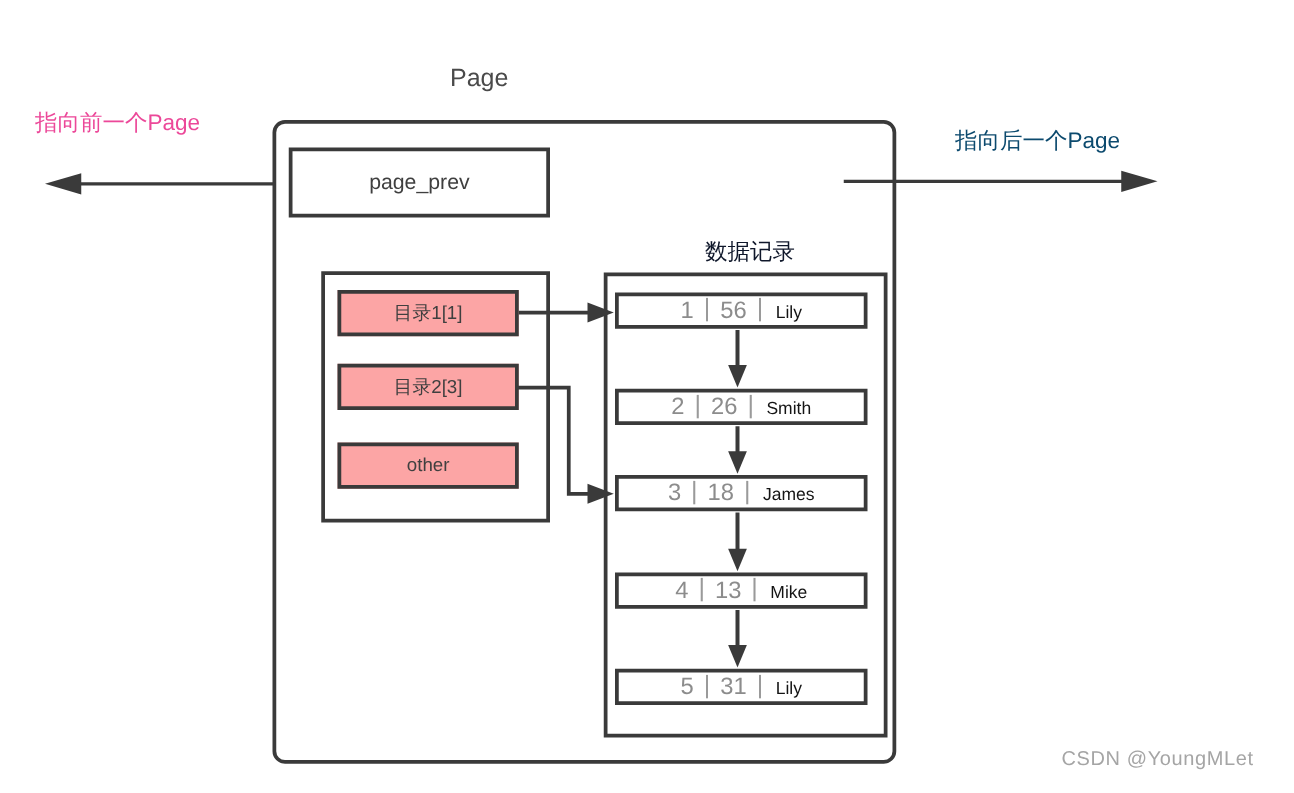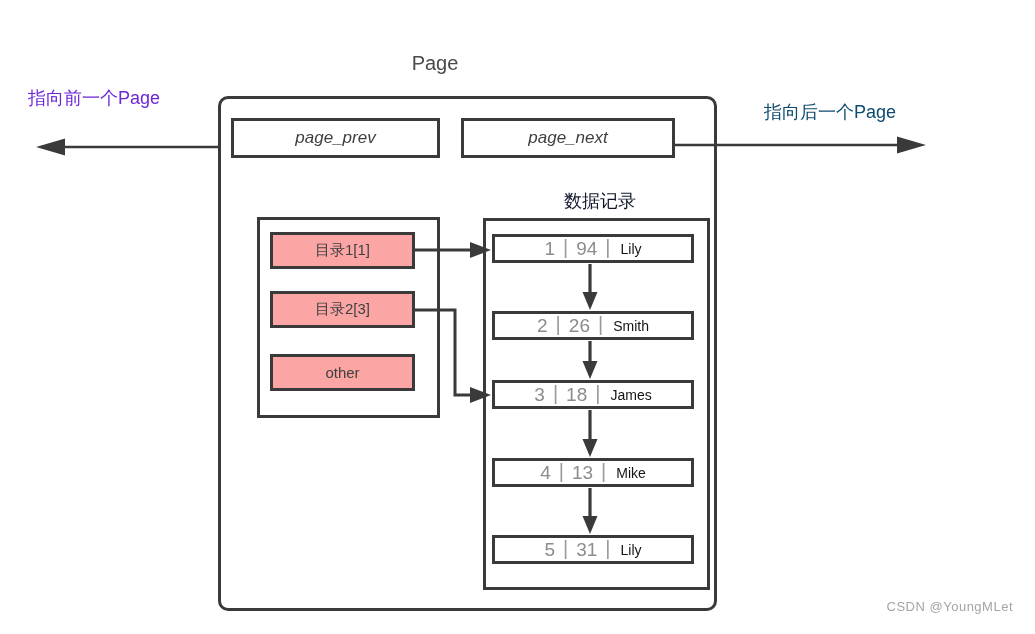--- a/index.html
+++ b/index.html
@@ -10,35 +10,35 @@
     background:#ffffff;
     font-family:"Liberation Sans","DejaVu Sans",sans-serif;
     color:#3f3f3f;
     overflow:hidden;
   }
   .abs{position:absolute;}
   .txt{white-space:nowrap;}
 
   .page-title{
     left:360px;top:52px;width:150px;
-    text-align:center;font-size:20px;color:#4a4a4a;
+    text-align:left;font-size:20px;color:#4a4a4a;
   }
-  .label-prev{left:28px;top:86px;font-size:18px;color:#6d28d9;}
+  .label-prev{left:28px;top:86px;font-size:18px;color:#ec4899;}
   .label-next{left:764px;top:100px;font-size:18px;color:#0c4a6e;}
 
   .outer-box{
     left:218px;top:96px;width:499px;height:515px;
     border:3px solid #3a3a3a;border-radius:10px;
     background:transparent;
   }
   .hdr-box{
-    top:118px;height:40px;
+    top:118px;height:56px;
     border:3px solid #3a3a3a;
     display:flex;align-items:center;justify-content:center;
-    font-size:17px;color:#3f3f3f;background:transparent;font-style:italic;
+    font-size:17px;color:#3f3f3f;background:transparent;
   }
   .page-prev{left:231px;width:209px;}
   .page-next{left:461px;width:214px;}
 
   .records-caption{
     left:530px;top:189px;width:140px;
     text-align:center;font-size:18px;color:#0f172a;
   }
 
   .dir-box{
@@ -62,61 +62,58 @@
     display:flex;align-items:center;justify-content:center;
     gap:8px;
   }
   .rec-num{font-size:19px;color:#8c8c8c;}
   .rec-sep{font-size:20px;color:#9a9a9a;font-weight:300;transform:translateY(-1px);}
   .rec-name{font-size:14px;color:#141414;padding-left:2px;}
 
   .arrows{left:0;top:0;width:1035px;height:634px;pointer-events:none;}
 
   .watermark{
-    right:22px;top:599px;
-    font-size:13px;color:#a5a5a5;letter-spacing:0.5px;
+    right:32px;top:599px;
+    font-size:16px;color:#a5a5a5;letter-spacing:0.5px;
   }
 </style>
 </head>
 <body>
 
 <div class="canvas">
 
   <div class="abs txt page-title">Page</div>
   <div class="abs txt label-prev">指向前一个Page</div>
   <div class="abs txt label-next">指向后一个Page</div>
 
   <div class="abs outer-box"></div>
 
   <div class="abs hdr-box page-prev">
     <span class="txt">page_prev</span>
-  </div>
-  <div class="abs hdr-box page-next">
-    <span class="txt">page_next</span>
   </div>
 
   <div class="abs txt records-caption">数据记录</div>
 
   <div class="abs dir-box"></div>
   <div class="abs dir-item" style="top:232px;">
     <span>目录1[1]</span>
   </div>
   <div class="abs dir-item" style="top:291px;">
     <span>目录2[3]</span>
   </div>
   <div class="abs dir-item" style="top:354px;">
     <span>other</span>
   </div>
 
   <div class="abs records-box"></div>
 
   <div class="abs record" style="top:234px;">
     <span class="rec-num">1</span>
     <span class="rec-sep">|</span>
-    <span class="rec-num">94</span>
+    <span class="rec-num">56</span>
     <span class="rec-sep">|</span>
     <span class="rec-name">Lily</span>
   </div>
   <div class="abs record" style="top:311px;">
     <span class="rec-num">2</span>
     <span class="rec-sep">|</span>
     <span class="rec-num">26</span>
     <span class="rec-sep">|</span>
     <span class="rec-name">Smith</span>
   </div>

